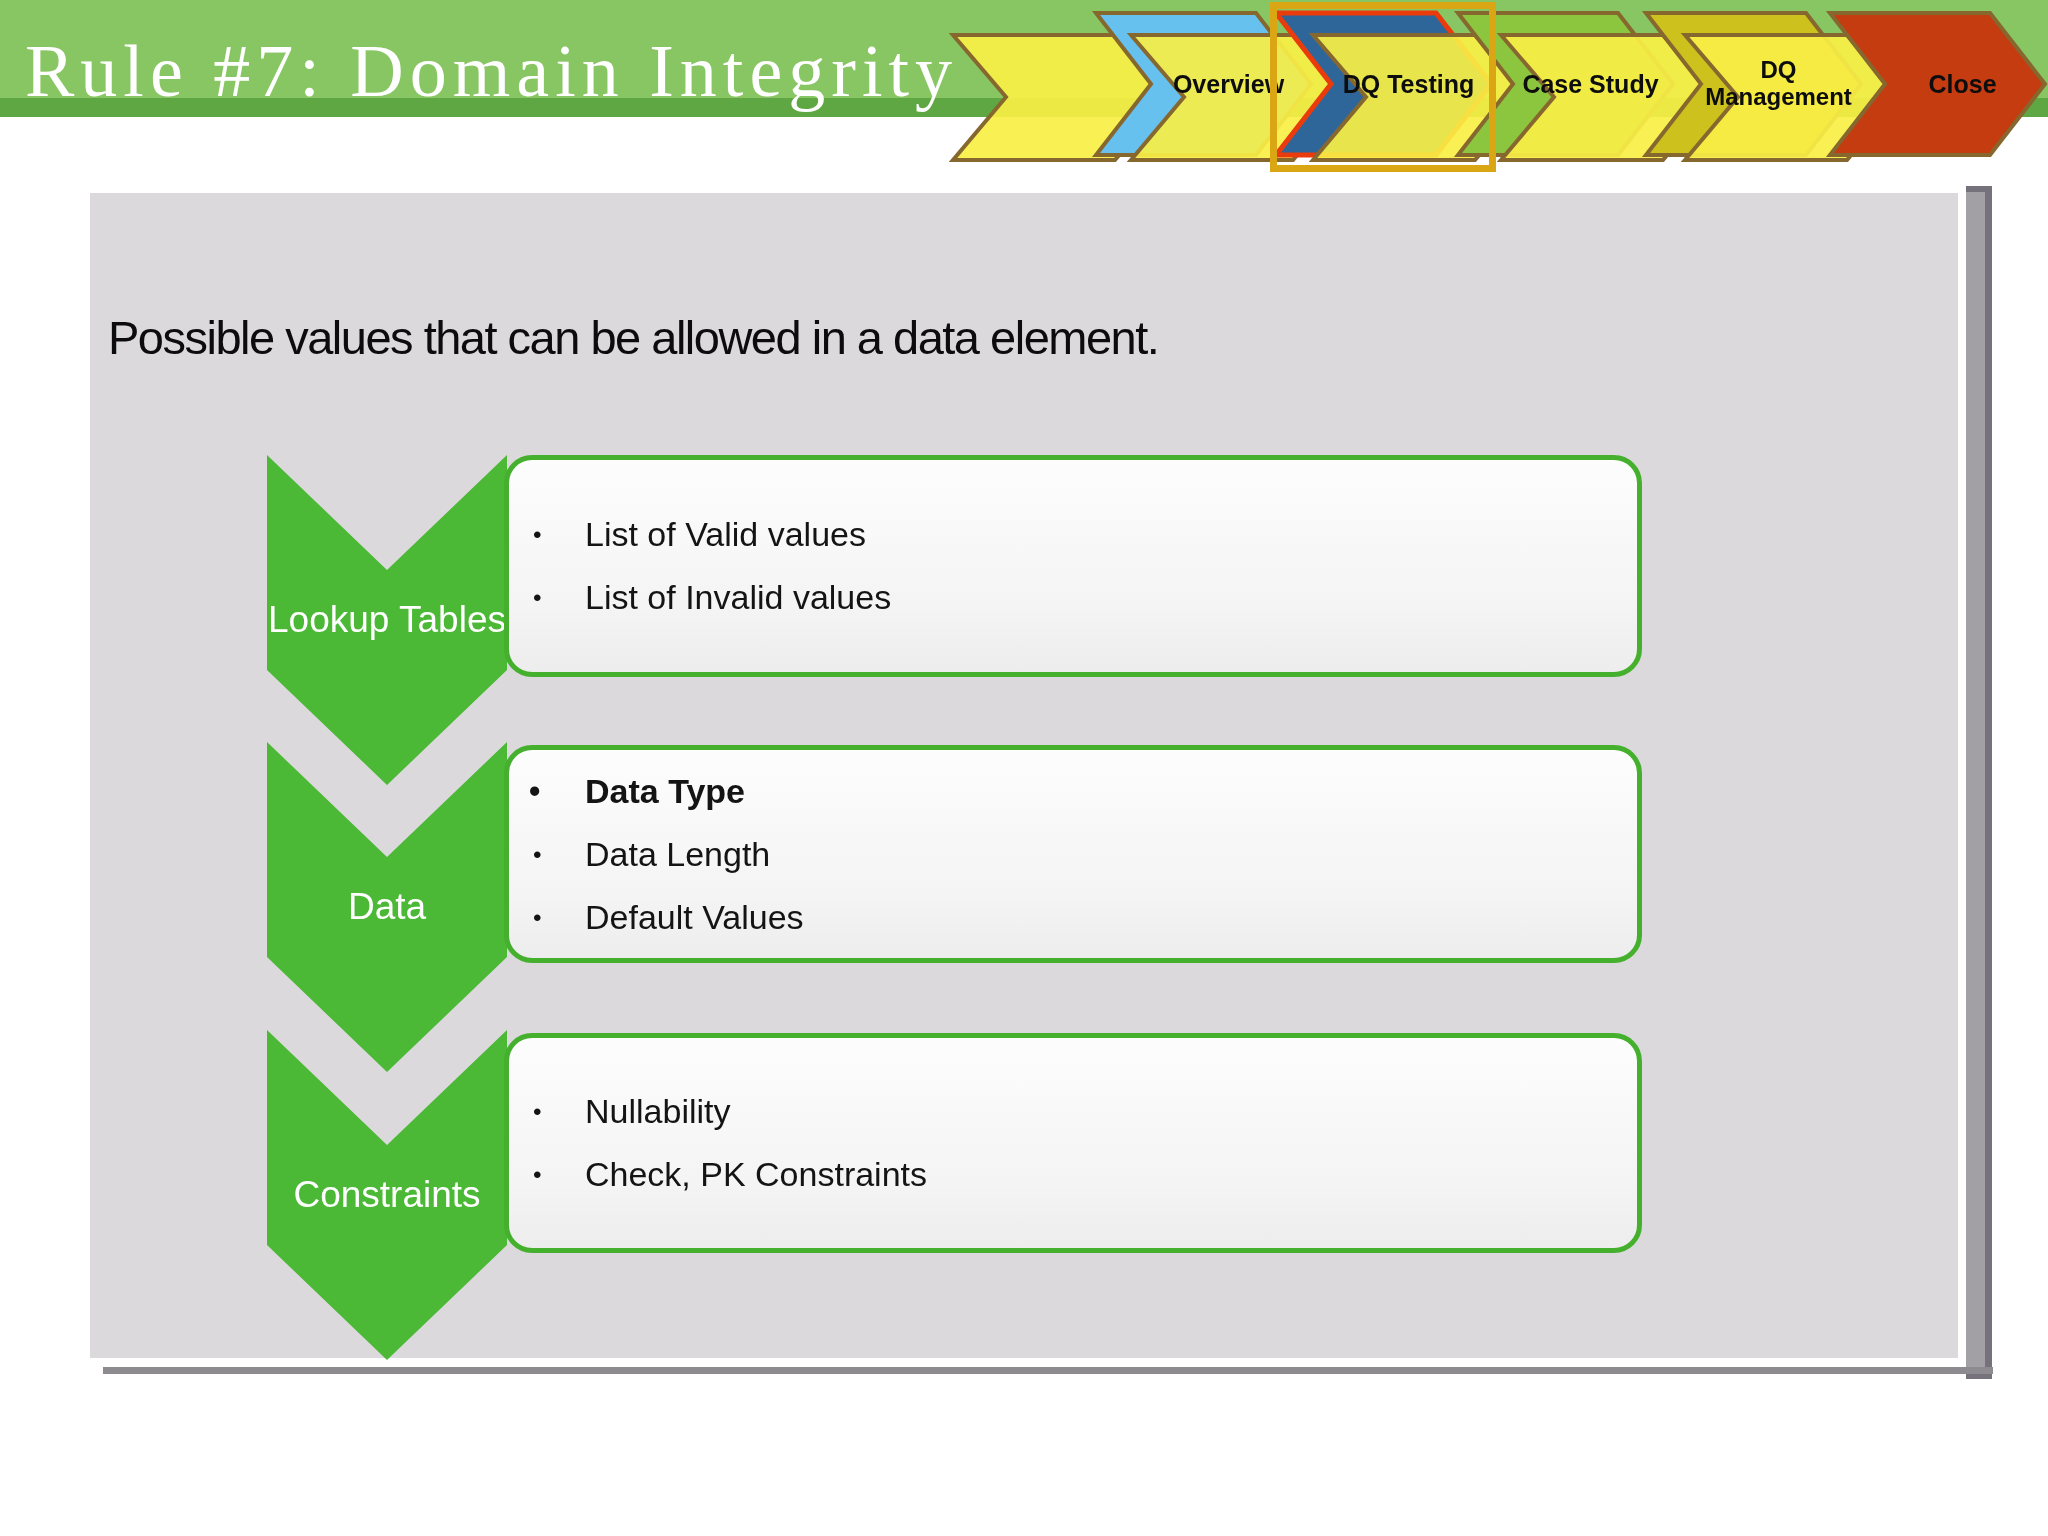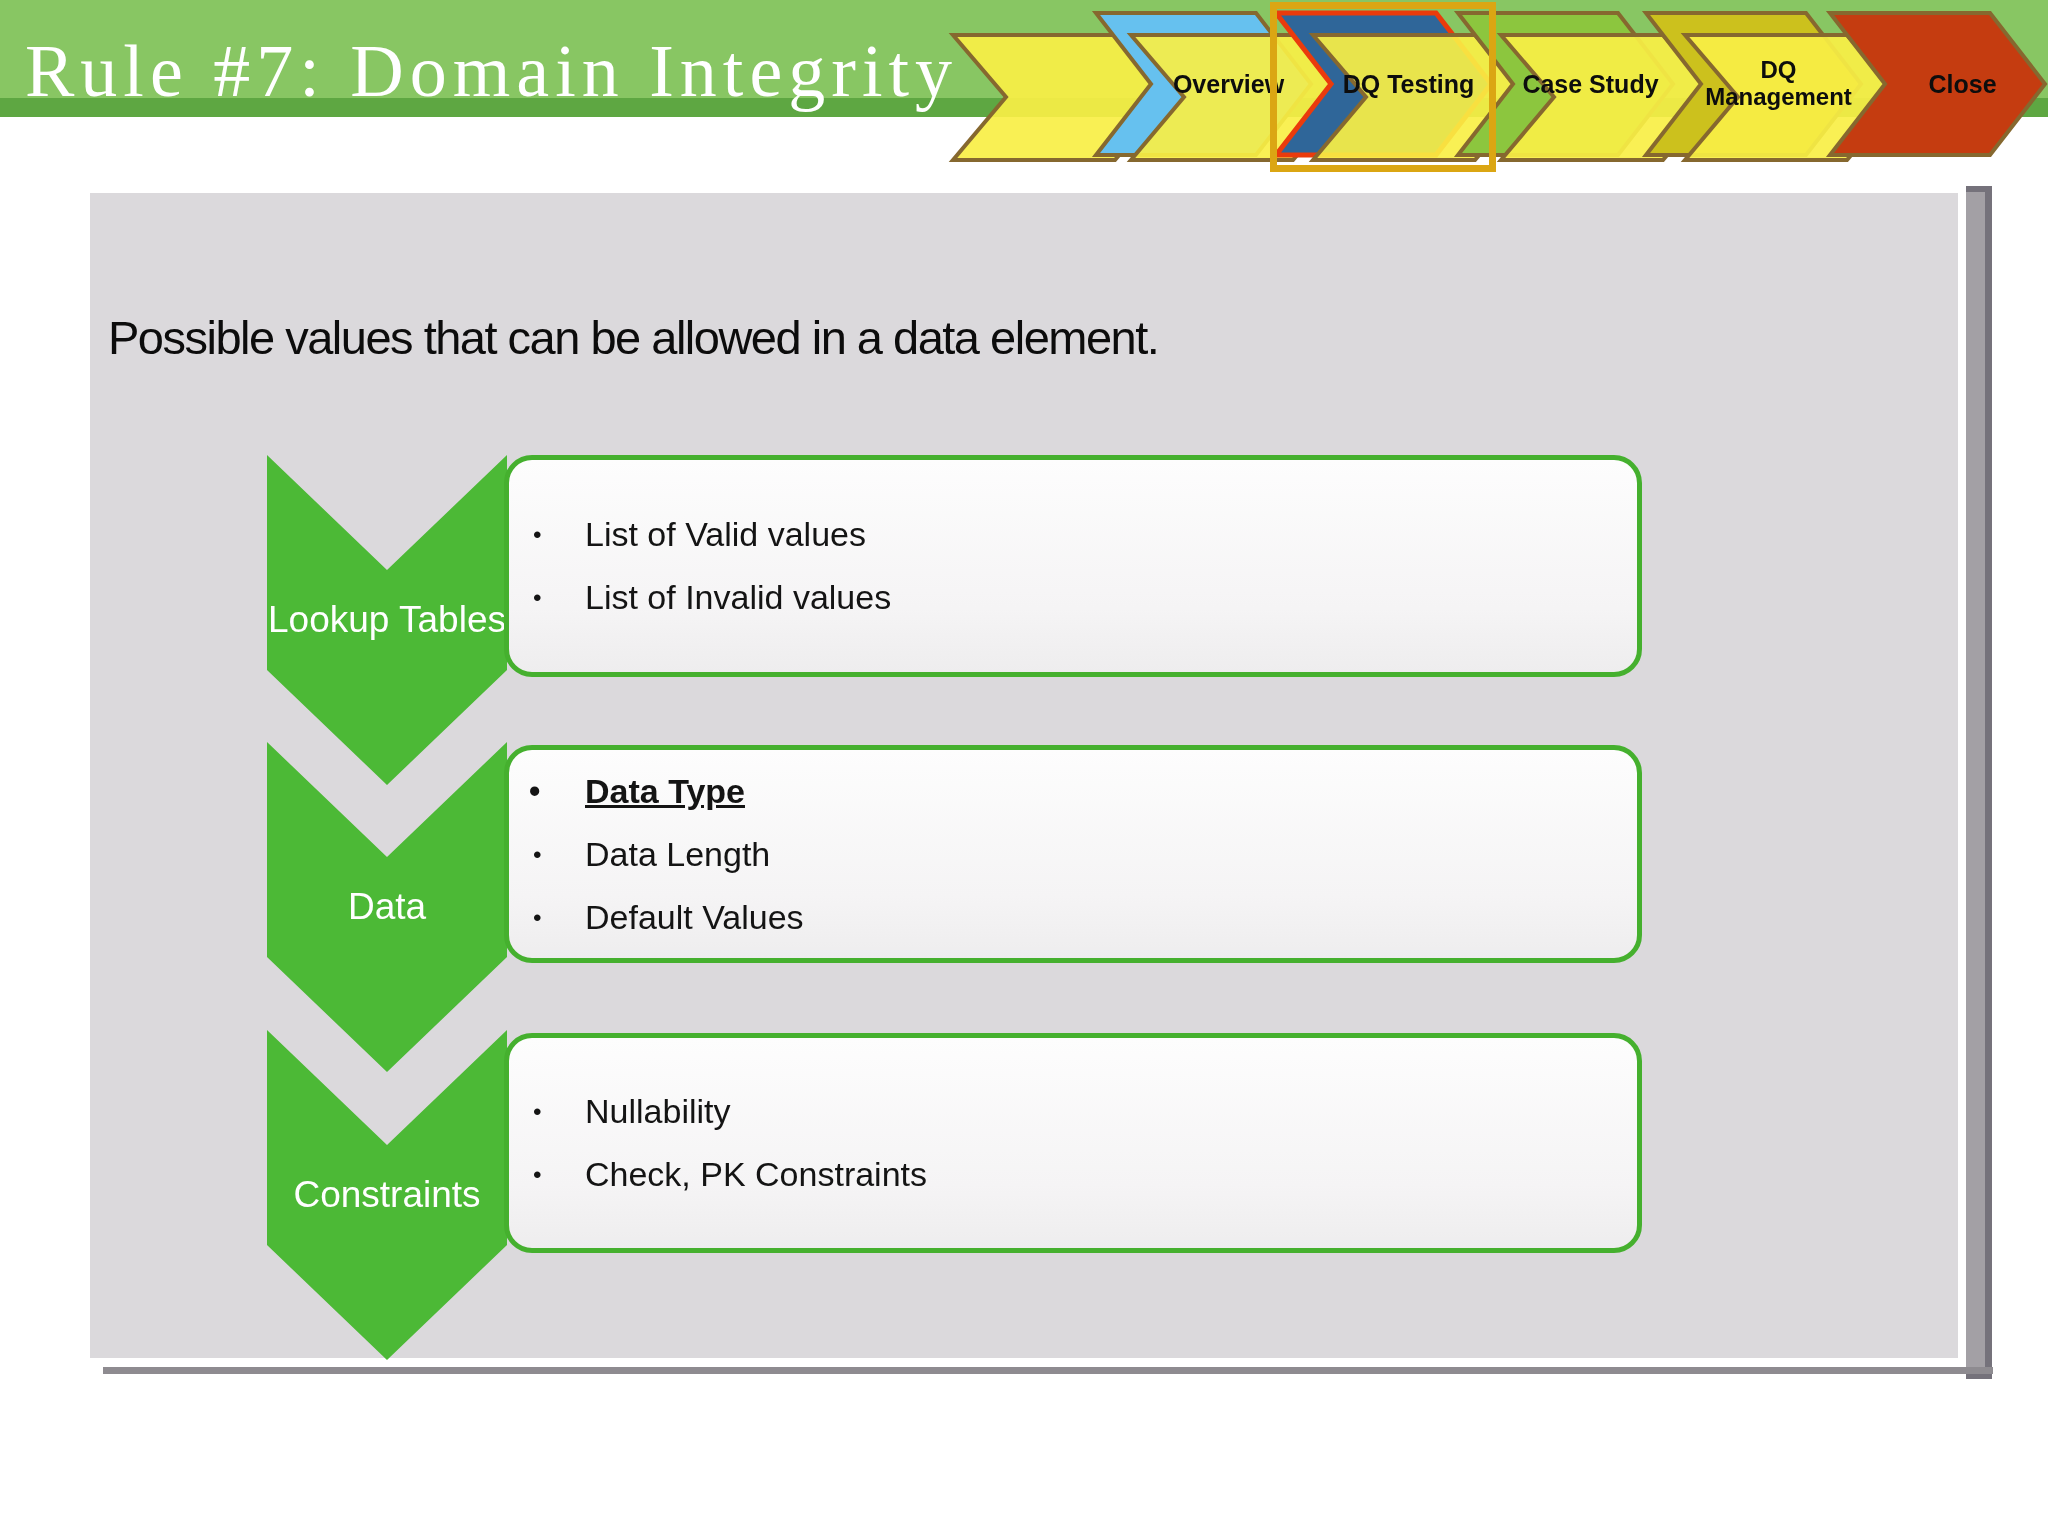--- a/index.html
+++ b/index.html
@@ -39,21 +39,21 @@
               color:#ffffff;font-size:37px;line-height:1.18;}
 
   
   .bbox{position:absolute;left:504px;width:1138px;box-sizing:border-box;
         border:5px solid #45b02e;border-radius:28px;
         background:linear-gradient(180deg,#fdfdfd 0%,#f5f4f5 70%,#eeedee 100%);
         display:flex;flex-direction:column;justify-content:center;padding-left:14px;}
   .bbox ul{list-style:none;margin:0;padding:0;}
   .bbox li{position:relative;padding-left:62px;font-size:34px;line-height:63px;color:#141414;}
   .bbox li::before{content:"\2022";position:absolute;left:10px;top:0;font-size:0.72em;}
-  .bbox li.bullet-bold{font-weight:bold;text-decoration:underline;}
+  .bbox li.bullet-bold{font-weight:bold;}
   .bbox li.bullet-bold::before{font-size:0.95em;left:6px;}
 </style>
 </head>
 <body>
 
 <div class="stage">
 
   <div class="band"></div>
   <div class="band-strip"></div>
   <h1 class="title">Rule #7: Domain Integrity</h1>

